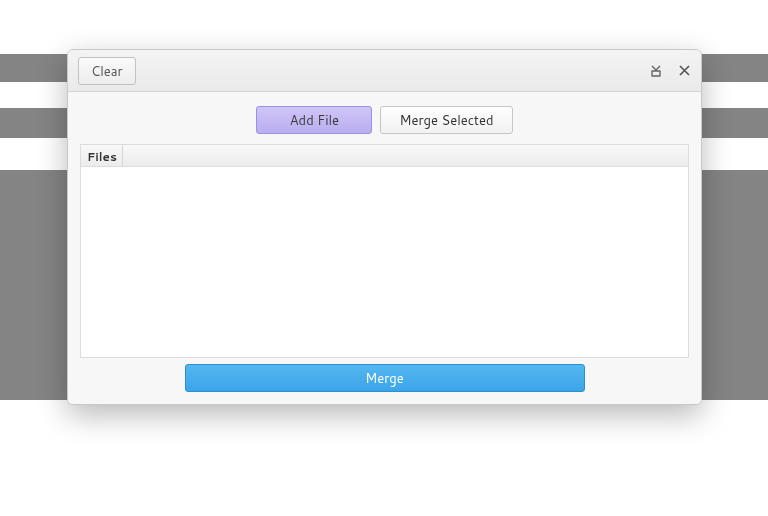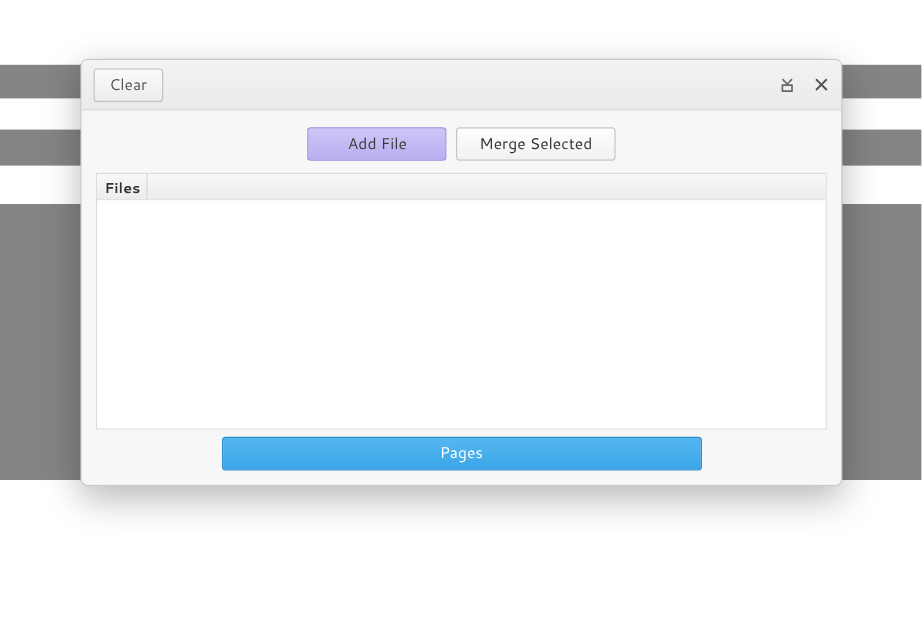--- a/index.html
+++ b/index.html
@@ -202,17 +202,17 @@
 
     <div class="table">
       <div class="thead">
         <div class="th files">Files</div>
       </div>
       <div class="tbody"></div>
     </div>
 
     <div class="merge-row">
       <div class="merge-btn">
-        <span>Pages</span>
+        <span>Merge</span>
       </div>
     </div>
   </div>
 </div>
 
 </body></html>

